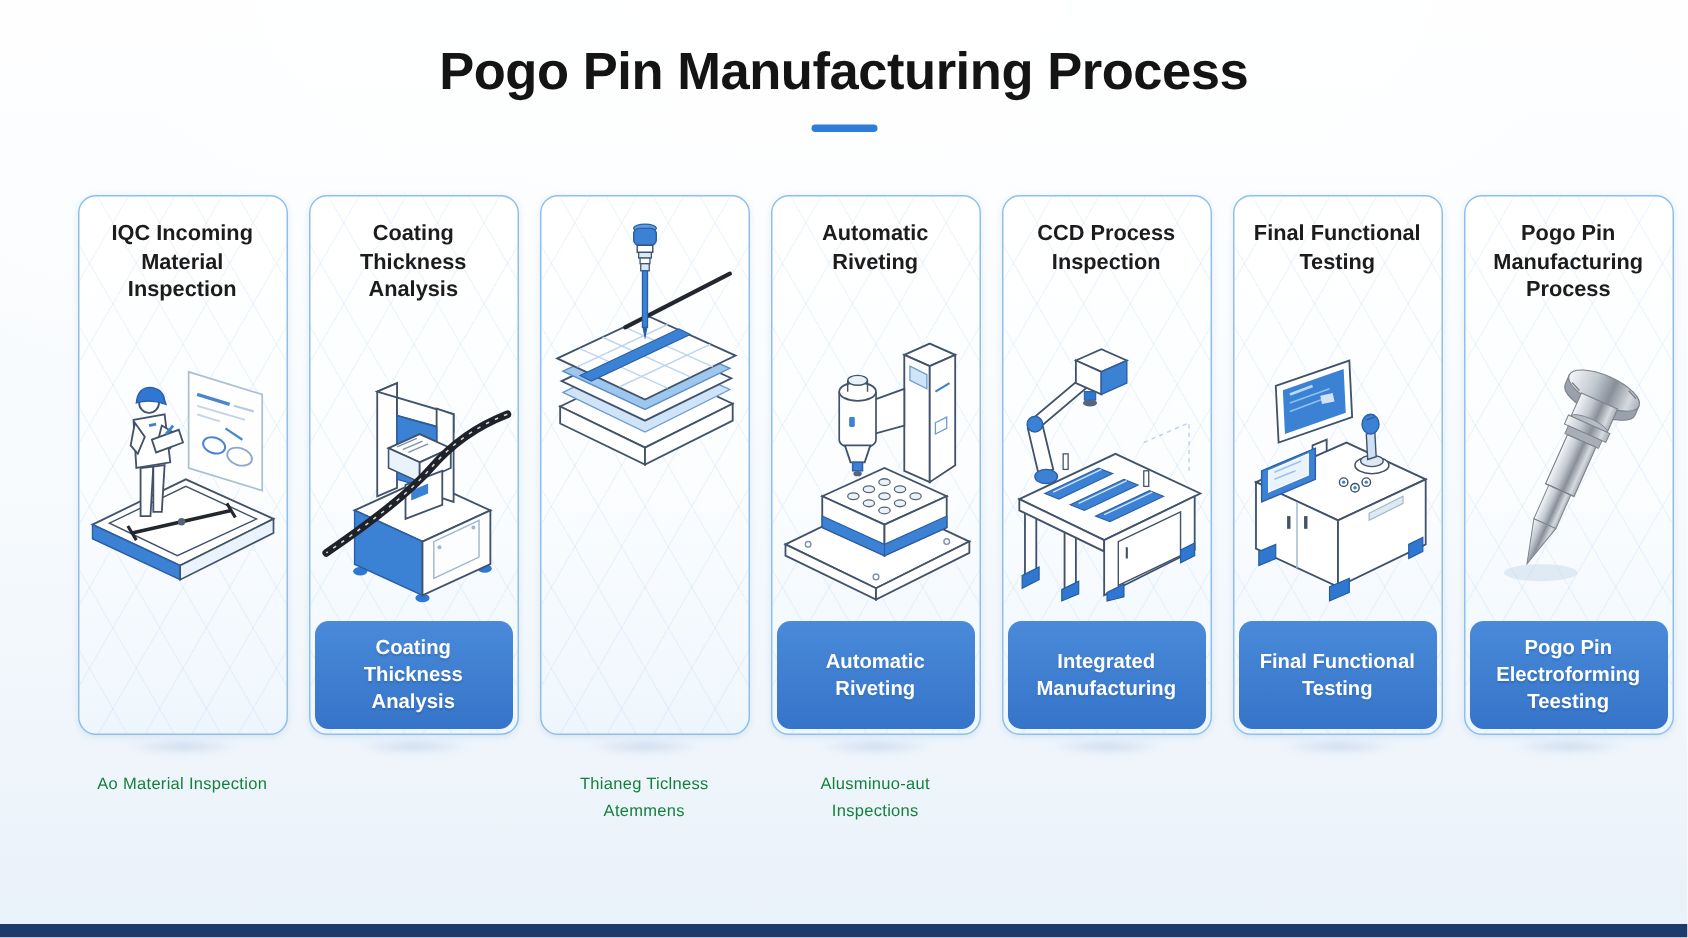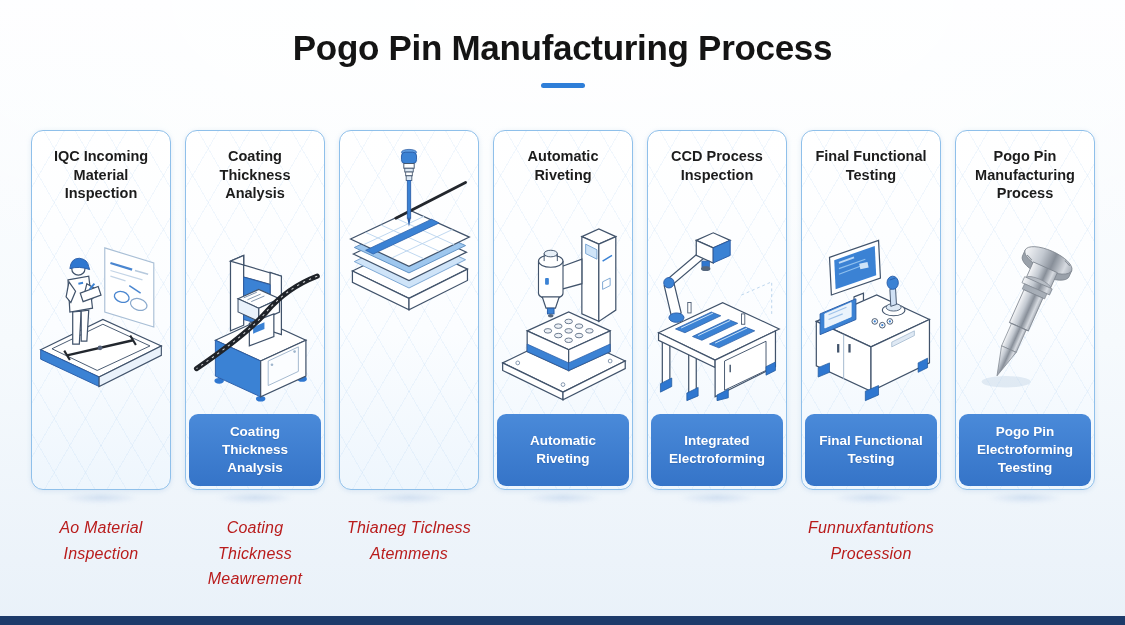--- a/index.html
+++ b/index.html
@@ -7,21 +7,21 @@
     width:1125px; height:625px; overflow:hidden; position:relative;
     background:
       radial-gradient(130% 90% at 50% 0%, rgba(255,255,255,0.9) 0%, rgba(255,255,255,0) 60%),
       linear-gradient(180deg,#fdfeff 0%, #f6fafd 55%, #e9f1f9 100%);
     font-family:"Liberation Sans", sans-serif;
   }
   .header { text-align:center; padding-top:28px; }
   .page-title { margin:0; font-size:35px; font-weight:800; color:#141414; letter-spacing:-0.3px; }
   .title-underline { width:44px; height:5px; border-radius:3px; background:#2e7ed8; margin:15px auto 0; }
 
-  .row { display:flex; justify-content:flex-end; gap:14px; margin-top:42px; padding:0 30px;margin-left:42px; }
+  .row { display:flex; justify-content:center; gap:14px; margin-top:42px; padding:0 30px;margin-left:42px; }
   .column { width:140px; display:flex; flex-direction:column; align-items:center; }
   .card {
     position:relative; width:140px; height:360px; box-sizing:border-box;
     border:1.5px solid #8fc0ea; border-radius:12px;
     background-image:
       repeating-linear-gradient(60deg, rgba(160,200,240,0.14) 0px, rgba(160,200,240,0.14) 1px, transparent 1px, transparent 27px),
       repeating-linear-gradient(-60deg, rgba(160,200,240,0.14) 0px, rgba(160,200,240,0.14) 1px, transparent 1px, transparent 27px),
       linear-gradient(180deg,#ffffff 0%, #fbfdff 55%, #eef6fd 100%);
     box-shadow:0 1px 5px rgba(120,160,210,0.20);
   }
@@ -37,22 +37,22 @@
     color:#ffffff; font-size:13.5px; font-weight:700; line-height:1.35; text-align:center;
     display:flex; align-items:center; justify-content:center; padding:0 6px; box-sizing:border-box;
     text-shadow:0 1px 1px rgba(20,60,120,0.25);
   }
   .reflection {
     width:118px; height:12px; margin-top:5px; border-radius:50%;
     background:radial-gradient(50% 100% at 50% 0%, rgba(90,140,205,0.30), rgba(90,140,205,0) 70%);
     filter:blur(2px);
   }
   .caption {
-    margin-top:8px; font-size:16px; color:#b91c1c; text-align:center;
-    line-height:1.6; max-width:132px; letter-spacing:0.2px;font-style:italic;
+    margin-top:8px; font-size:11px; color:#15803d; text-align:center;
+    line-height:1.6; max-width:132px; letter-spacing:0.2px;
   }
   .bottom-bar { position:absolute; left:0; right:0; bottom:0; height:9px; background:#1c3a6a; }
 
   svg .ln { stroke:#41536b; stroke-width:1.3; fill:#ffffff; }
   svg .lnt { stroke:#41536b; stroke-width:1; fill:none; }
   svg .blu { fill:#3b82d4; stroke:#2a5ea8; stroke-width:1; }
   svg .lblu { fill:#cfe4f8; stroke:#6d9cce; stroke-width:0.9; }
   svg .soft { stroke:#9fb6cd; stroke-width:1; fill:#fbfdff; }
 </style>
 </head>
@@ -129,21 +129,20 @@
           <polygon class="ln" points="74,90 96,80 96,94 74,104"></polygon>
           <polygon class="ln" points="64,106 90,96 90,120 64,130"></polygon>
           <polygon points="68,110 80,105 80,112 68,117" fill="#3b82d4"></polygon>
           <path d="M136,56 C110,66 94,80 82,94 C68,110 46,128 8,154" fill="none" stroke="#1f2329" stroke-width="5.5" stroke-linecap="round"></path>
           <path d="M136,56 C110,66 94,80 82,94 C68,110 46,128 8,154" fill="none" stroke="#ffffff" stroke-width="1.1" stroke-dasharray="2.5,4.5" opacity="0.8"></path>
         </svg>
       </div>
       <div class="card-label">Coating Thickness Analysis</div>
     </div>
     <div class="reflection"></div>
-    <div class="caption">Coating Thickness Meawrement</div>
   </div>
 
   <div class="column">
     <div class="card">
       <div class="card-illu">
         <svg viewBox="0 0 140 188">
           <polygon class="ln" points="10,146 72,116 132,144 70,175"></polygon>
           <polygon class="ln" points="10,146 70,175 70,187 10,158"></polygon>
           <polygon class="ln" points="70,175 132,144 132,156 70,187"></polygon>
           <polygon class="lblu" points="12,136 72,107 130,134 70,164"></polygon>
@@ -215,20 +214,21 @@
           <line x1="64" y1="32" x2="64" y2="40" stroke="#41536b" stroke-width="1"></line>
           <rect x="51" y="58" width="4" height="7" rx="1" fill="#3b82d4"></rect>
           <polygon class="ln" points="48,78 66,78 62,90 52,90"></polygon>
           <rect x="53.5" y="90" width="7" height="6" fill="#3b82d4" stroke="#2a5ea8"></rect>
           <ellipse cx="57" cy="98" rx="3" ry="1.8" fill="#55677e"></ellipse>
         </svg>
       </div>
       <div class="card-label">Automatic Riveting</div>
     </div>
     <div class="reflection"></div>
+    <div class="caption">Alusminuo-aut Inspections</div>
   </div>
 
   <div class="column">
     <div class="card">
       <div class="card-title">CCD Process Inspection</div>
       <div class="card-illu">
         <svg viewBox="0 0 140 188">
           <polyline points="96,76 128,62 128,96" fill="none" stroke="#b9d3ec" stroke-width="1" stroke-dasharray="3,3"></polyline>
           <polygon class="ln" points="22,100 32,95 24,62 14,66" stroke-width="1.2"></polygon>
           <polygon class="ln" points="16.4,60 21.6,66 60.6,33 55.4,27" stroke-width="1.2"></polygon>
@@ -253,21 +253,21 @@
           <polygon points="26,112 64,94 74,98 36,116" fill="#3b82d4" stroke="#2a5ea8" stroke-width="0.8"></polygon>
           <polygon points="44,120 82,102 92,106 54,124" fill="#3b82d4" stroke="#2a5ea8" stroke-width="0.8"></polygon>
           <polygon points="62,128 100,110 110,114 72,132" fill="#3b82d4" stroke="#2a5ea8" stroke-width="0.8"></polygon>
           <line x1="32" y1="111" x2="66" y2="95" stroke="#cfe4f8" stroke-width="1"></line>
           <line x1="50" y1="119" x2="84" y2="103" stroke="#cfe4f8" stroke-width="1"></line>
           <line x1="68" y1="127" x2="102" y2="111" stroke="#cfe4f8" stroke-width="1"></line>
           <rect x="39" y="84" width="3.5" height="11" fill="#ffffff" stroke="#41536b" stroke-width="0.9"></rect>
           <rect x="96" y="96" width="3.5" height="11" fill="#ffffff" stroke="#41536b" stroke-width="0.9"></rect>
         </svg>
       </div>
-      <div class="card-label">Integrated Electroforming</div>
+      <div class="card-label">Integrated Manufacturing</div>
     </div>
     <div class="reflection"></div>
   </div>
 
   <div class="column">
     <div class="card">
       <div class="card-title">Final Functional Testing</div>
       <div class="card-illu">
         <svg viewBox="0 0 140 188">
           <polygon class="ln" points="52,78 62,74 62,86 52,90" stroke-width="1"></polygon>
@@ -300,21 +300,20 @@
           <circle cx="82" cy="108" r="3" fill="#ffffff" stroke="#41536b" stroke-width="1"></circle>
           <circle cx="90" cy="104" r="3" fill="#ffffff" stroke="#41536b" stroke-width="1"></circle>
           <circle cx="74" cy="104" r="1.2" fill="#3b82d4"></circle>
             <circle cx="82" cy="108" r="1.2" fill="#3b82d4"></circle>
             <circle cx="90" cy="104" r="1.2" fill="#3b82d4"></circle>
         </svg>
       </div>
       <div class="card-label">Final Functional Testing</div>
     </div>
     <div class="reflection"></div>
-    <div class="caption">Funnuxfantutions Procession</div>
   </div>
 
   <div class="column">
     <div class="card">
       <div class="card-title">Pogo Pin Manufacturing Process</div>
       <div class="card-illu">
         <svg viewBox="0 0 140 188">
           <defs>
             <linearGradient id="mh" x1="0" y1="0" x2="1" y2="0">
               <stop offset="0" stop-color="#f5f6f8"></stop>

